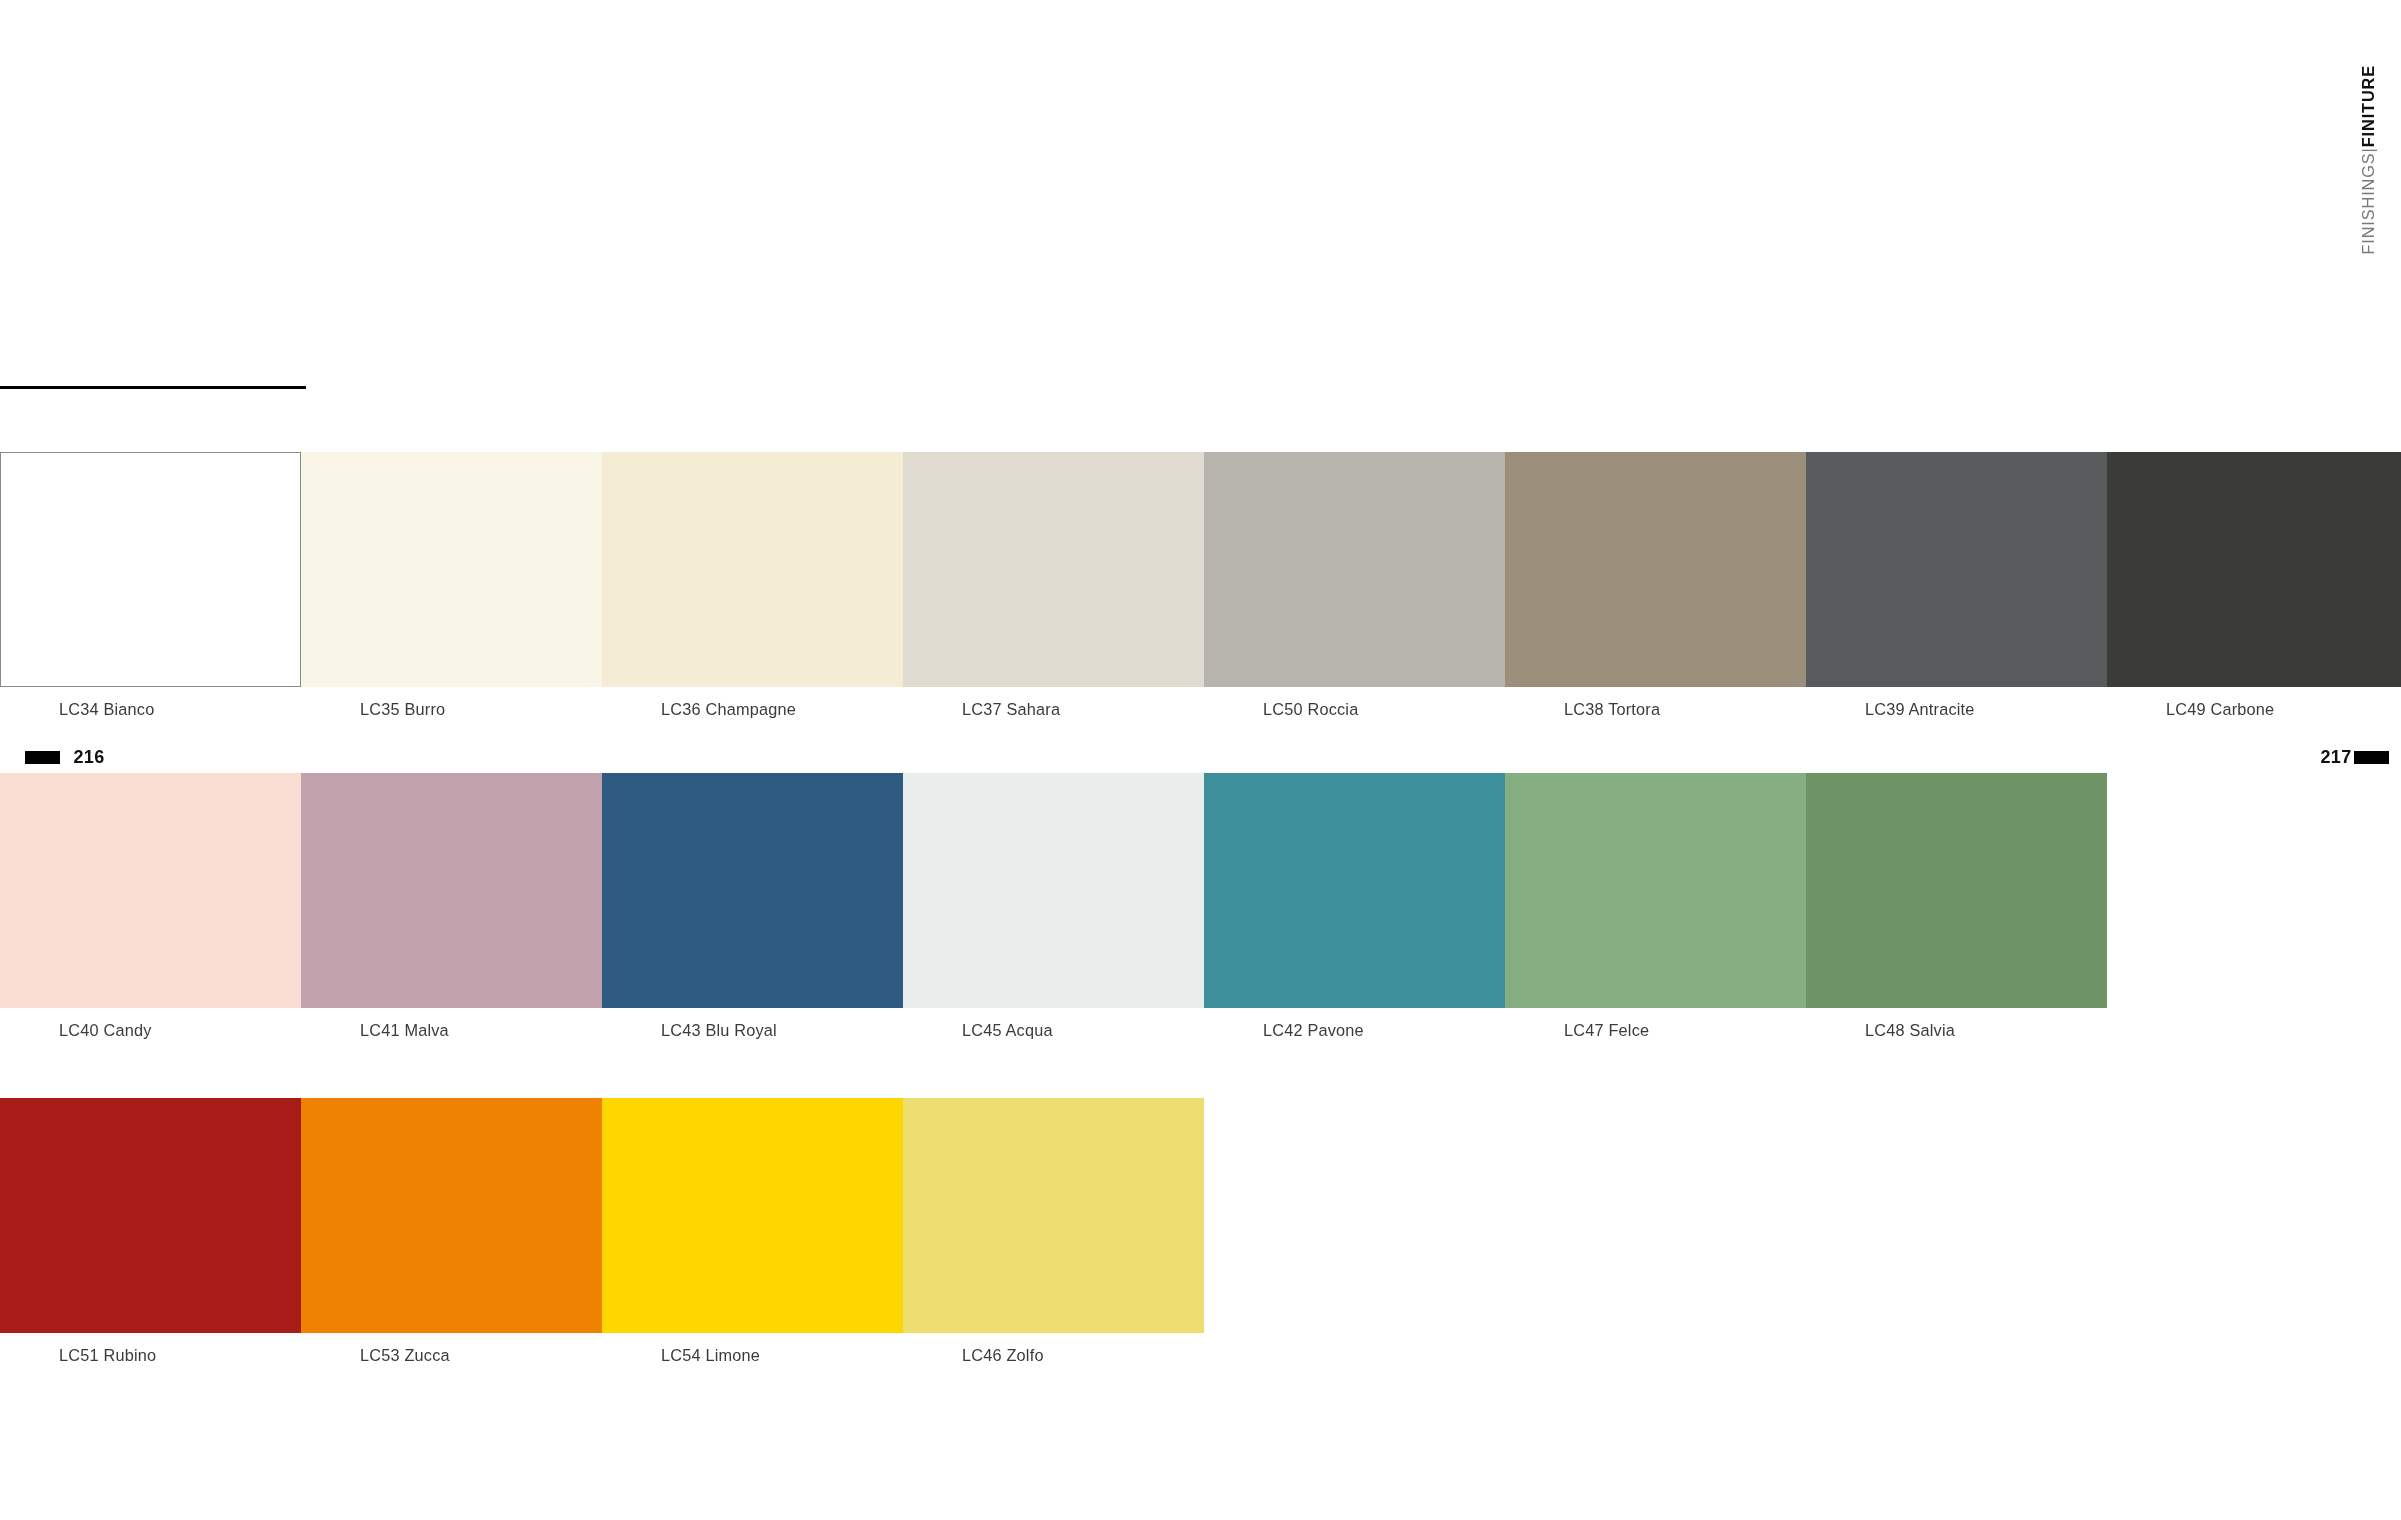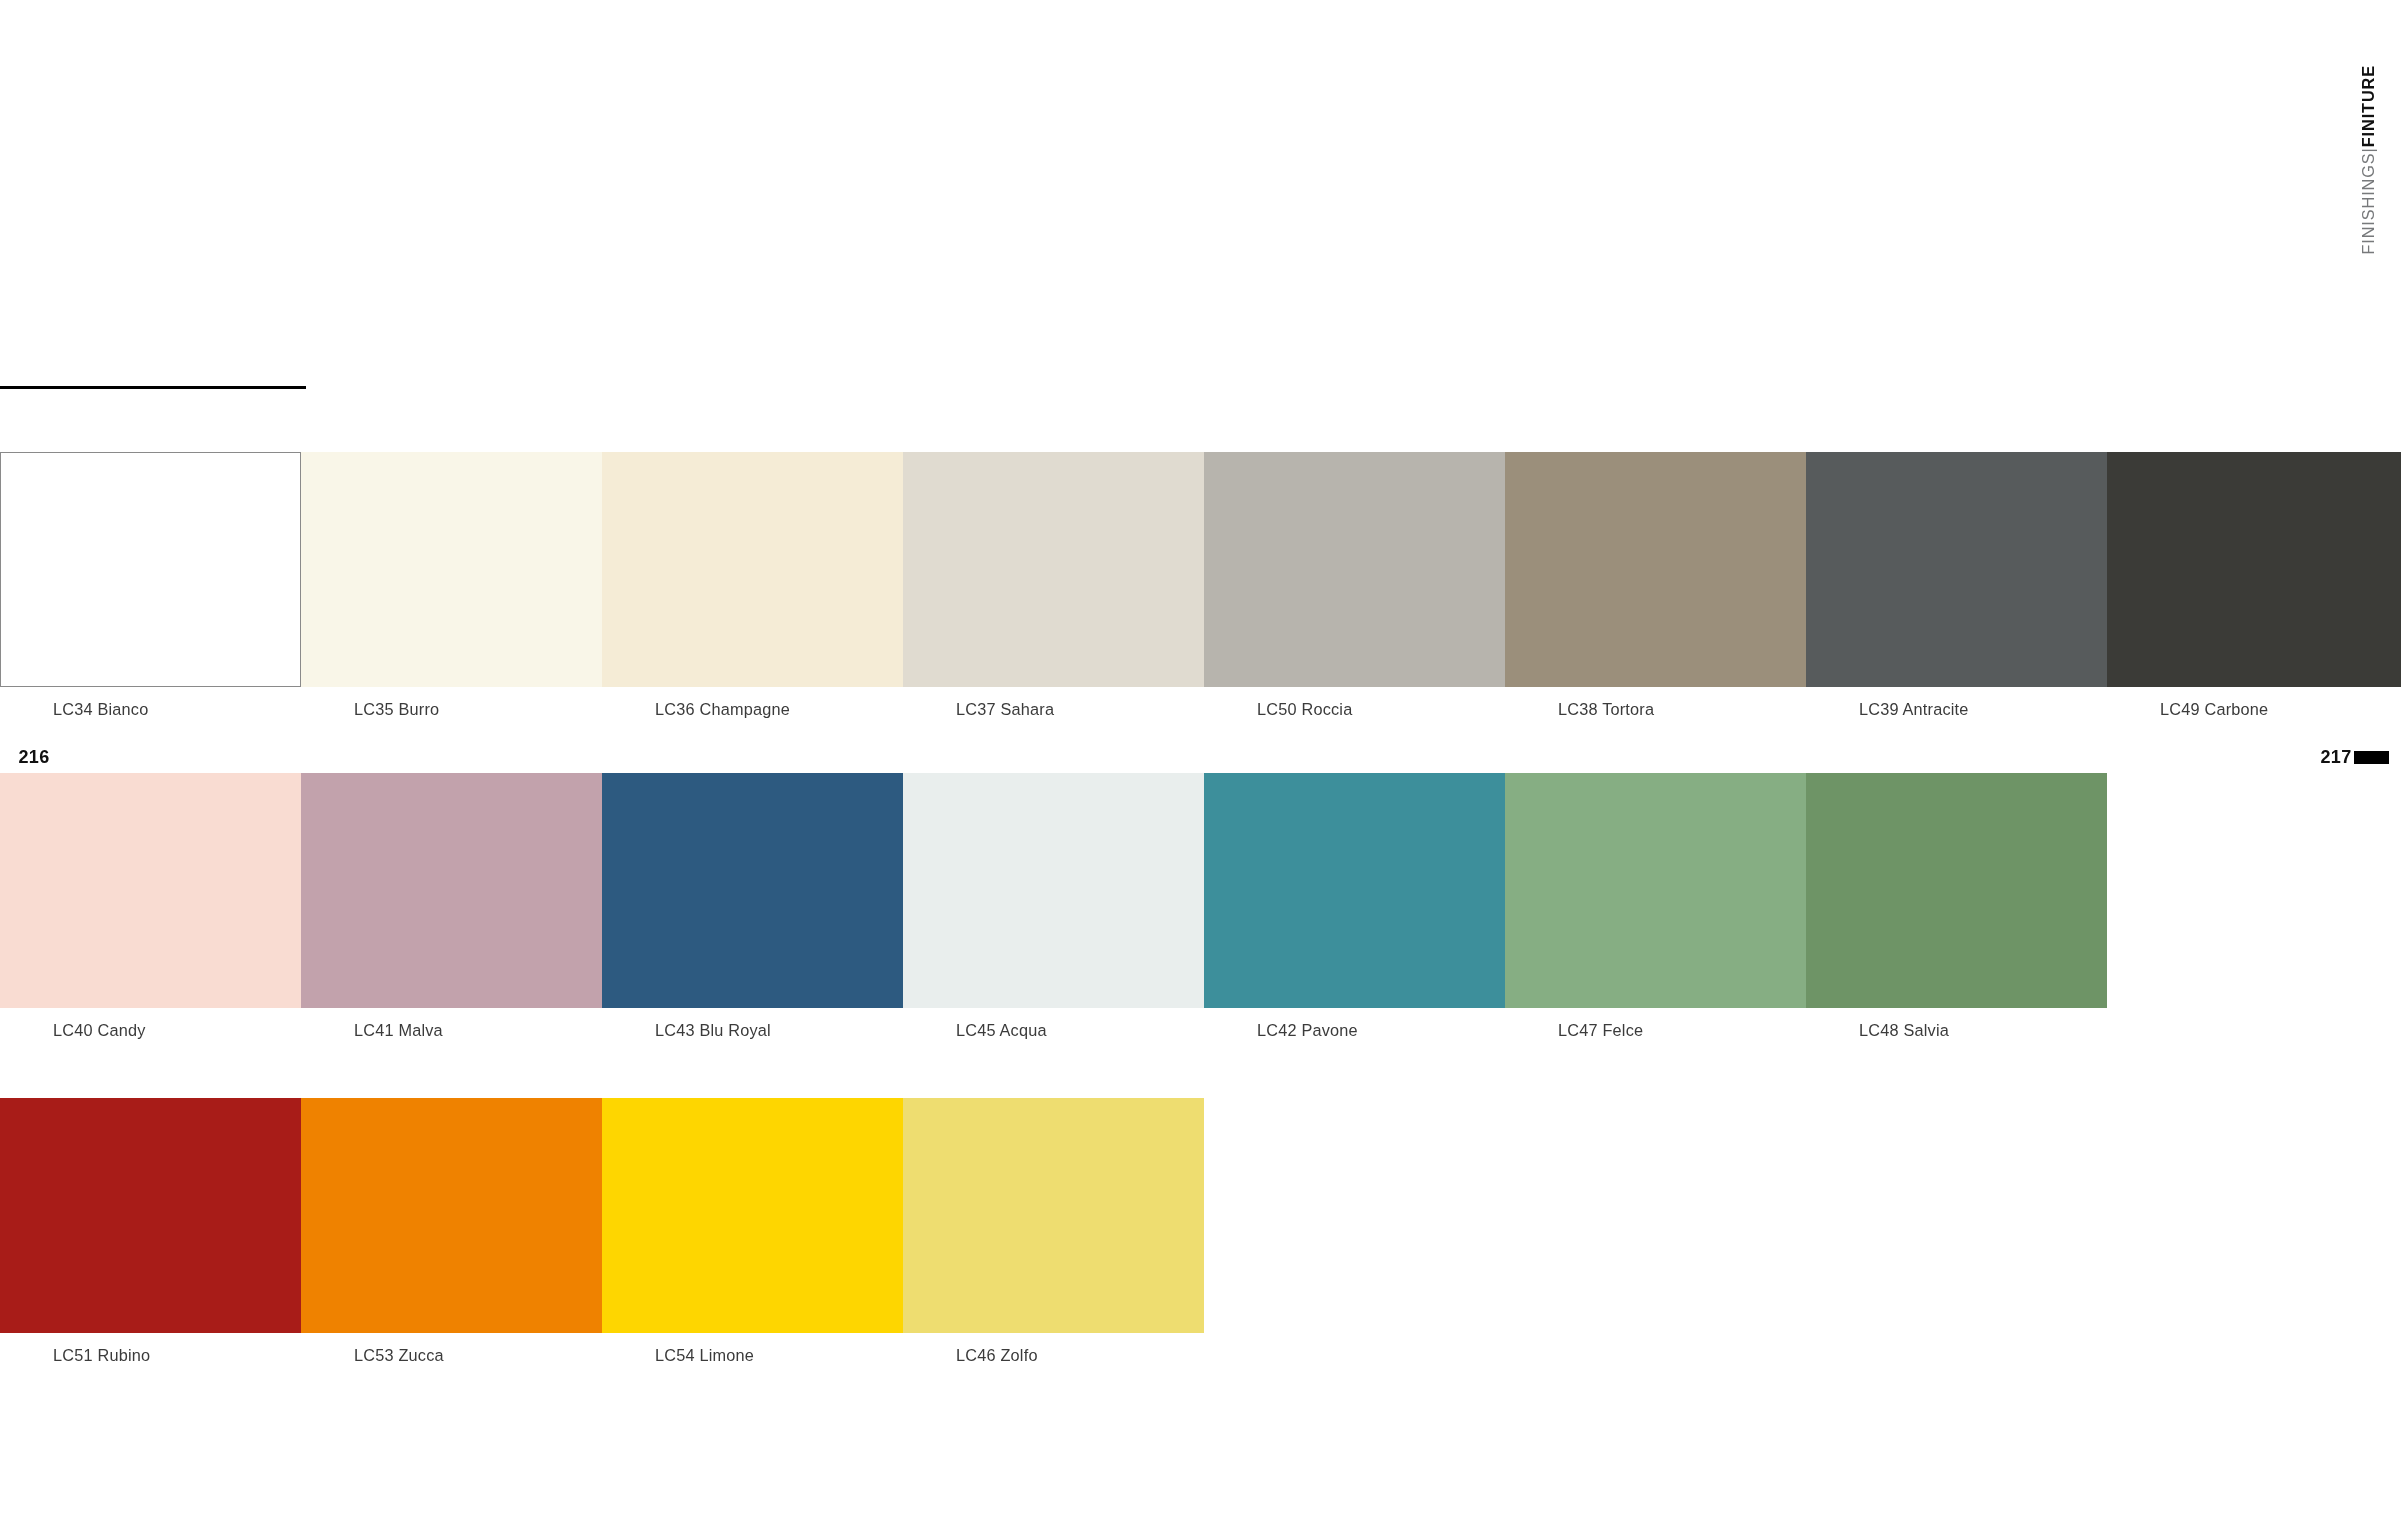--- a/index.html
+++ b/index.html
@@ -82,38 +82,38 @@
   .swatch {
     width: 301px;
     height: 235px;
     box-sizing: border-box;
   }
   .swatch.outlined {
     border: 1px solid #8a8a8a;
   }
   .cell-label {
     position: absolute;
-    left: 53px;
+    left: 59px;
     top: 248px;
     font-size: 16.3px;
     color: #3b3b3b;
     letter-spacing: 0.2px;
     white-space: nowrap;
     font-weight: 400;
   }
 
   
   .folio {
     position: absolute;
     top: 747px;
     display: flex;
     align-items: center;
     height: 21px;
   }
-  .folio-left  { left: 5px; flex-direction: column; }
+  .folio-left  { left: 25px; }
   .folio-right { right: 13.4px; }
   .folio-bar {
     width: 35px;
     height: 12.5px;
     background: #000000;
   }
   .folio-num {
     font-size: 18px;
     font-weight: 700;
     color: #111111;

